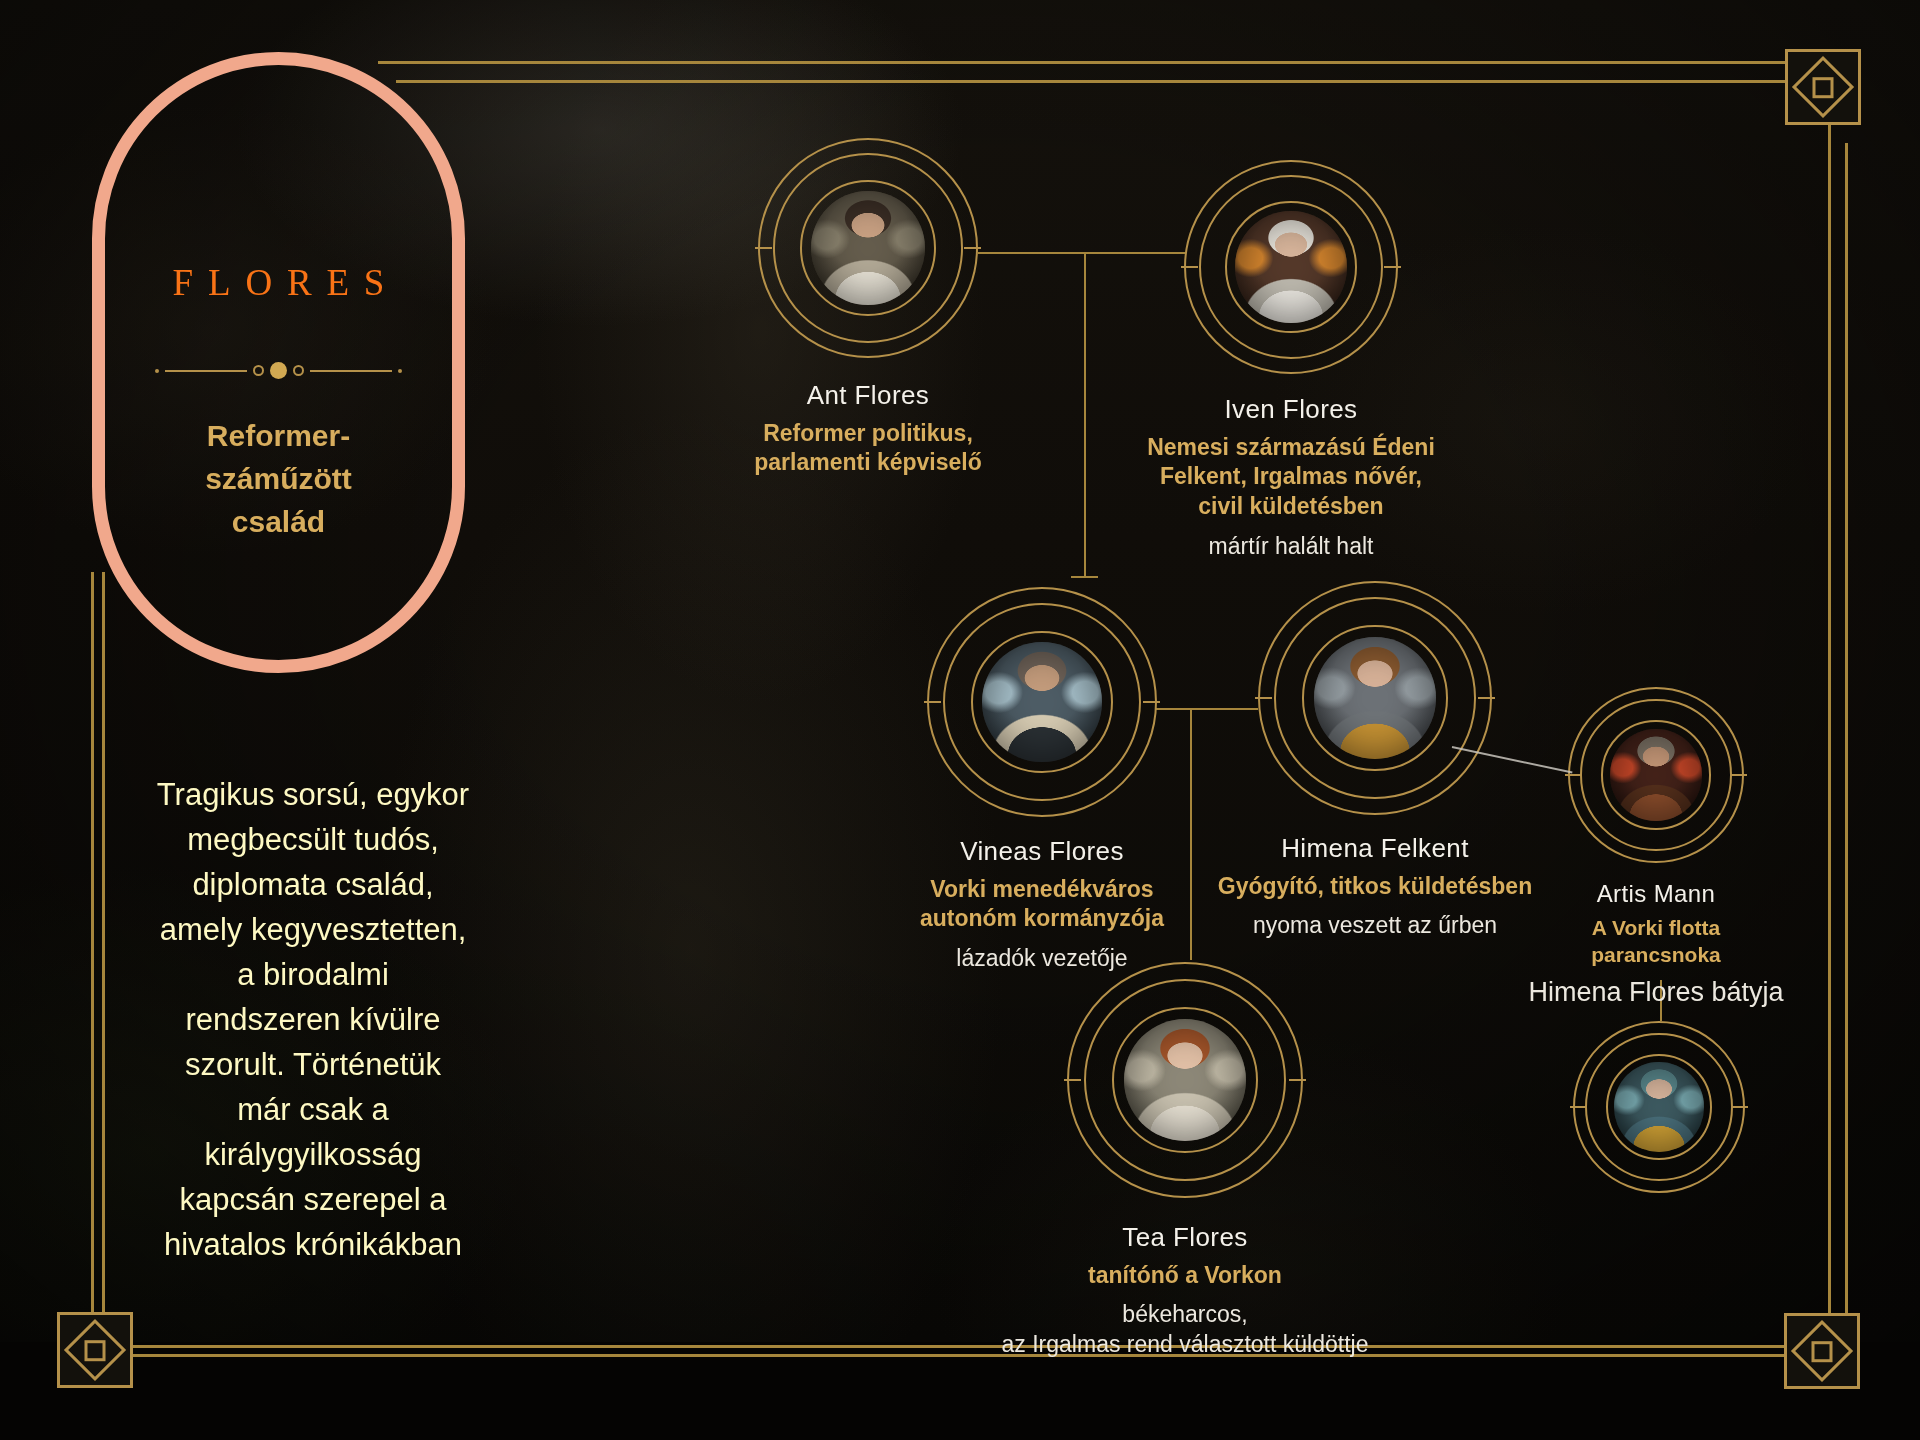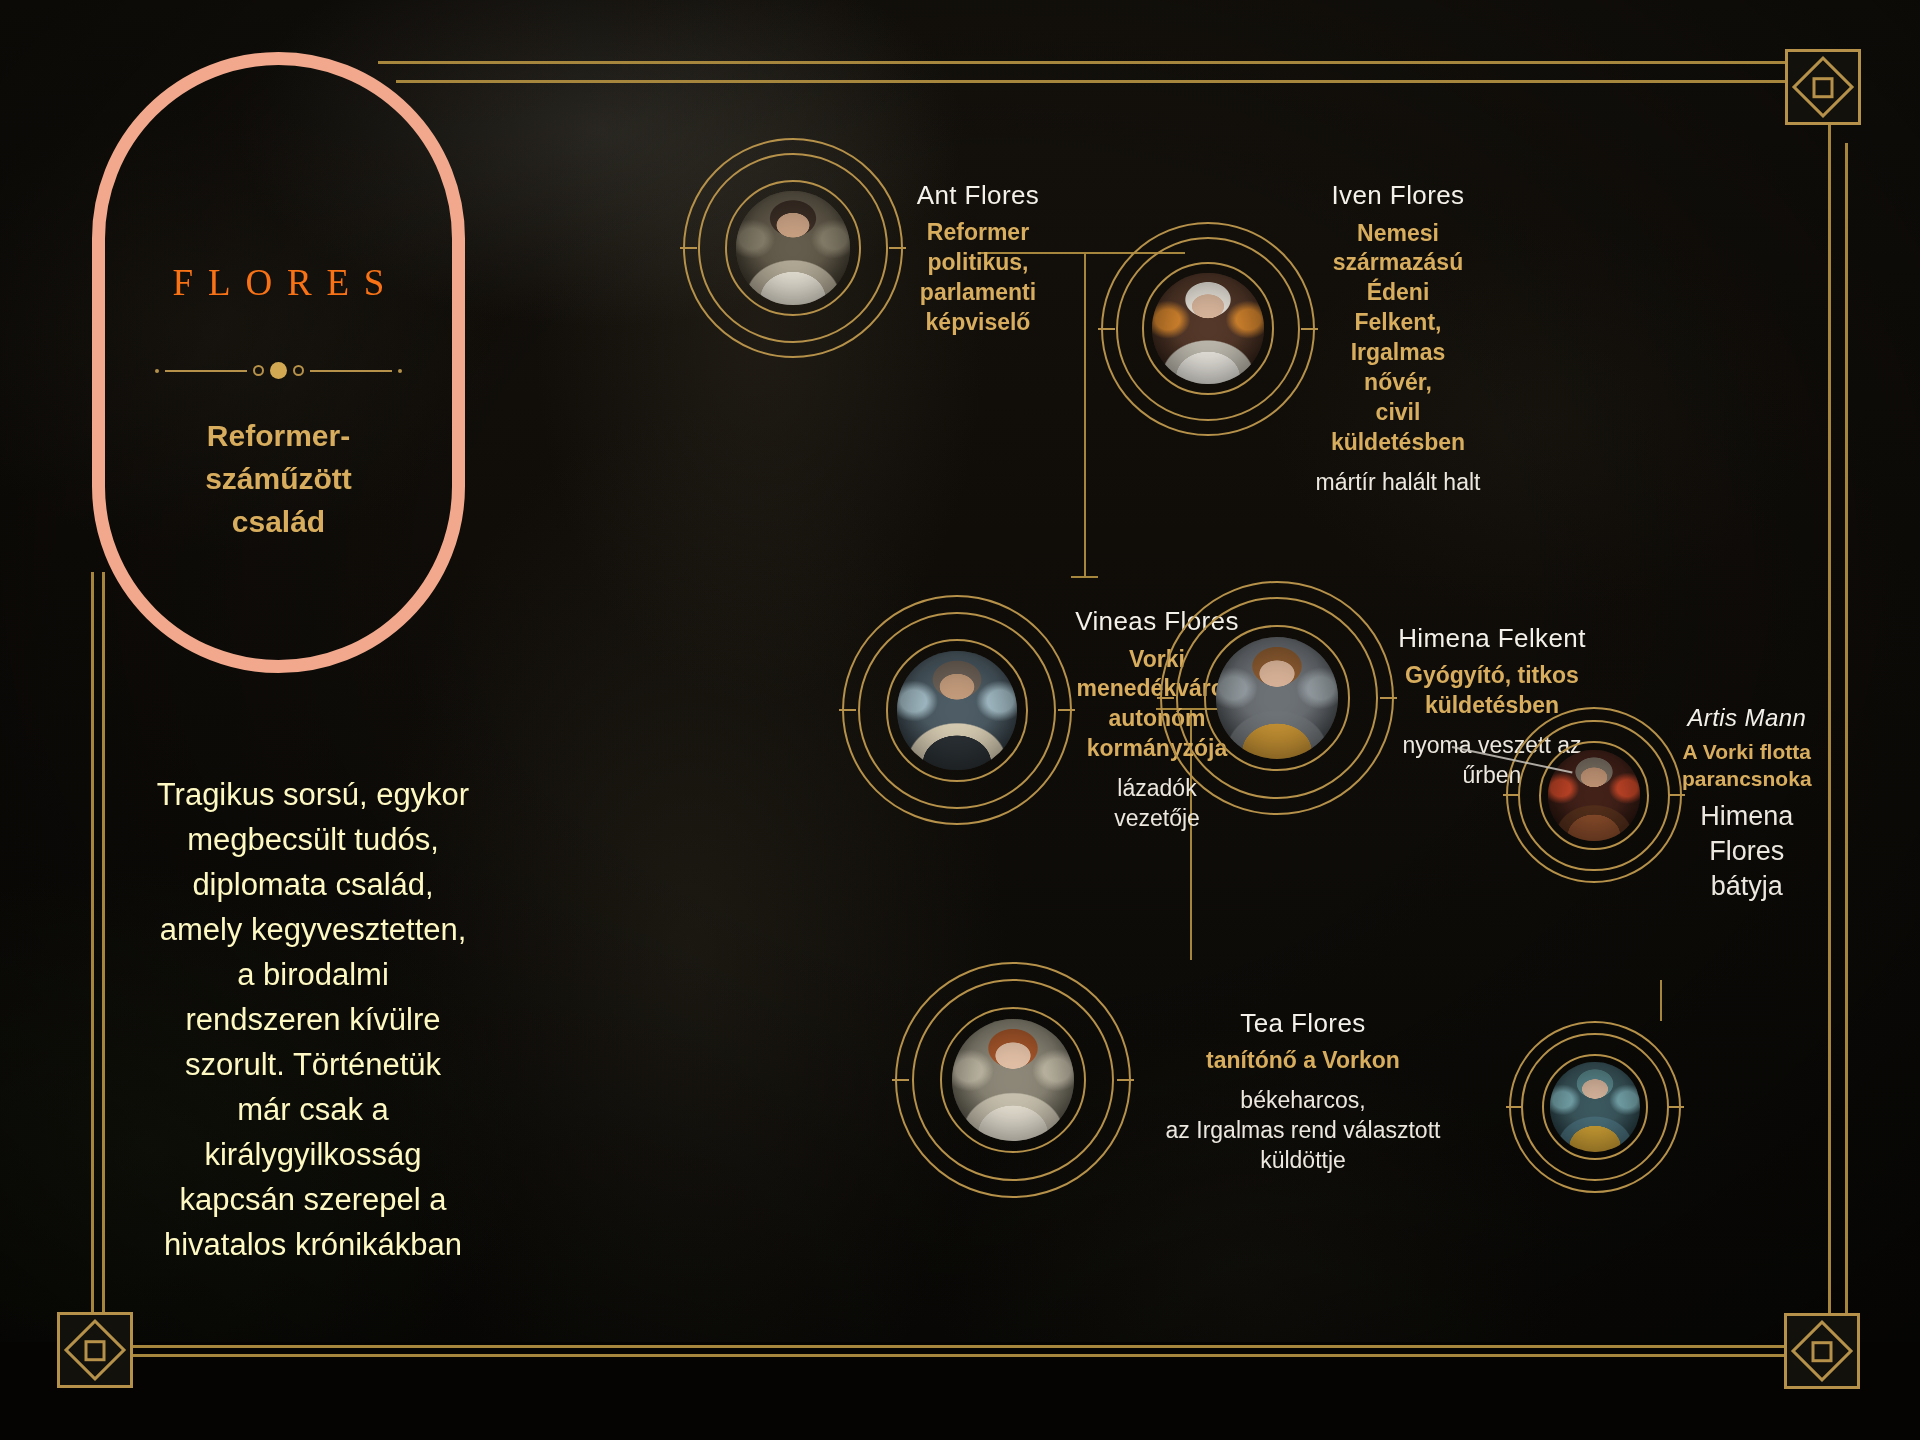--- a/index.html
+++ b/index.html
@@ -90,21 +90,21 @@
     z-index:3;
   }
   
   .connector{position:absolute;background:var(--gold-line);z-index:2;}
   .sibling-line{
     position:absolute;height:2px;background:var(--sibling-line);
     transform-origin:left center;z-index:6;opacity:.85;
   }
   
   .person{
-    position:absolute;display:flex;flex-direction:row;align-items:center;
+    position:absolute;display:flex;flex-direction:column;align-items:center;
     z-index:5;
   }
   .rings{position:relative;width:var(--d);height:var(--d);flex:0 0 auto;}
   .ring{position:absolute;border-radius:50%;border:2px solid var(--gold-ring);}
   .ring.r1{inset:0;}
   .ring.r2{inset:7%;}
   .ring.r3{inset:19%;}
   .tick{position:absolute;width:17px;height:2px;background:var(--gold-ring);top:calc(50% - 1px);}
   .tick-l{left:-3px;}
   .tick-r{right:-3px;}
@@ -125,21 +125,21 @@
     line-height:1.25;
   }
   .person-role{
     margin-top:7px;color:var(--gold-text);font-size:23px;font-weight:700;
     line-height:1.3;white-space:pre-line;
   }
   .person-status{
     margin-top:10px;color:#ece8df;font-size:23px;font-weight:400;
     line-height:1.3;white-space:pre-line;
   }
-  .person.small .person-name{font-size:24px;font-style:italic;}
+  .person.small .person-name{font-size:24px;}
   .person.small .person-role{font-size:21px;margin-top:5px;}
   .person.small .person-status{font-size:27px;margin-top:6px;}
 </style>
 </head>
 <body>
 
 <div class="photo-bg"></div>
 <div class="photo-vignette"></div>
 
 <div class="fline" style="left:378px;top:61px;width:1407px;height:3px;"></div>

